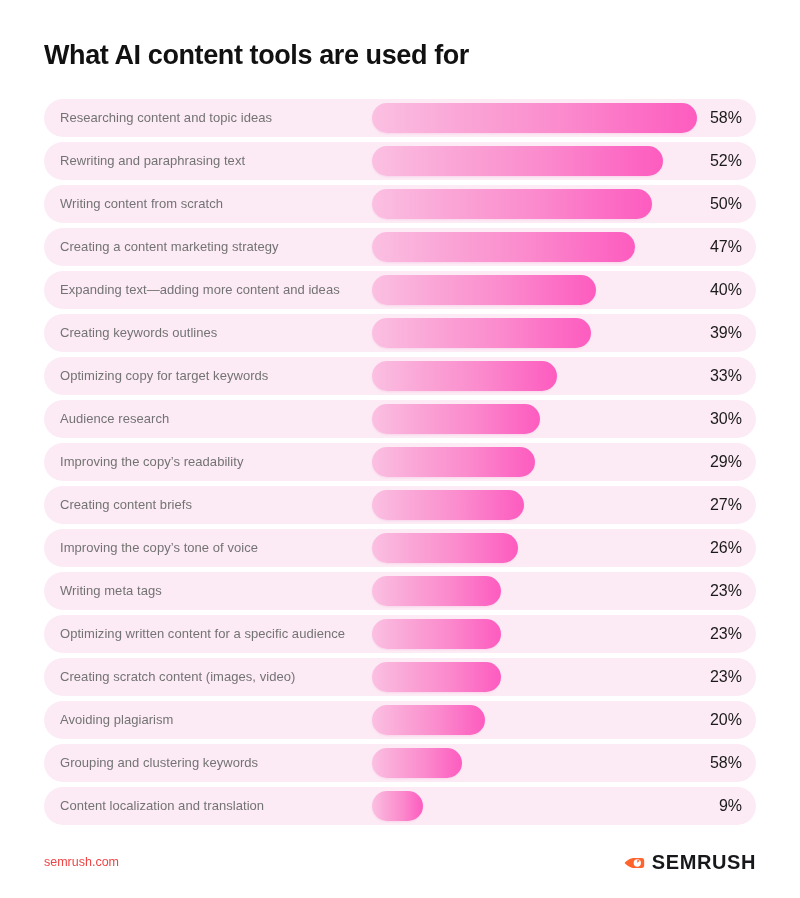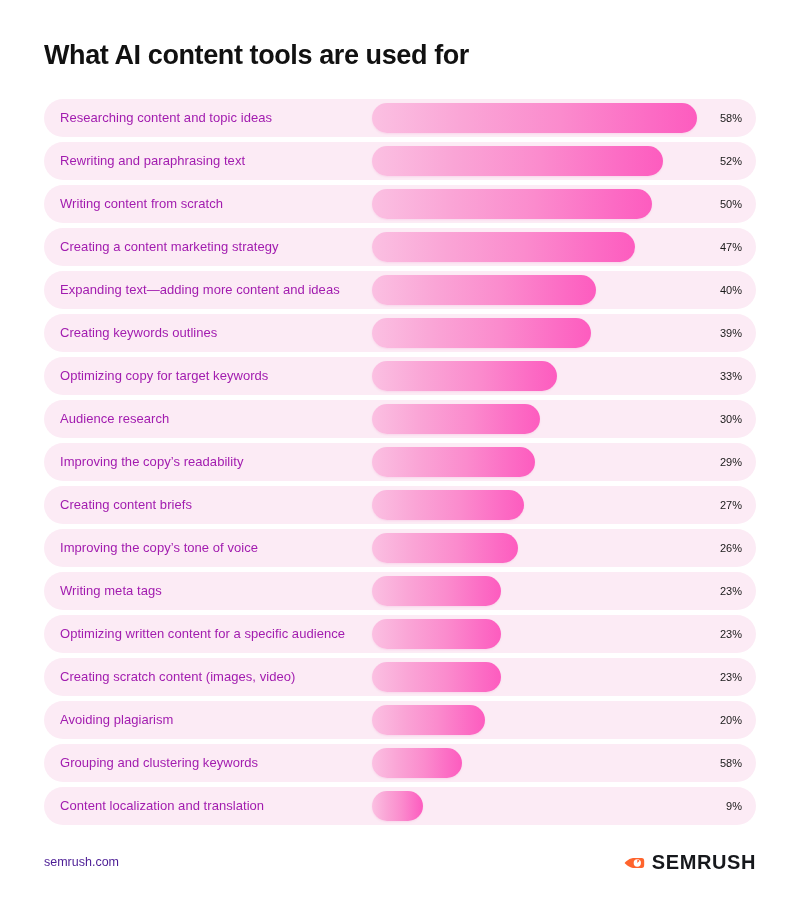--- a/index.html
+++ b/index.html
@@ -53,21 +53,21 @@
     overflow: hidden;
   }
 
   .row-label {
     position: absolute;
     left: 16px;
     top: 0;
     height: 38px;
     line-height: 38px;
     font-size: 13px;
-    color: #a21caf;
+    color: #737373;
     white-space: nowrap;
     z-index: 3;
     letter-spacing: 0.05px;
   }
 
   .bar-zone {
     position: absolute;
     left: 328px;   
     top: 4px;
     height: 30px;
@@ -84,40 +84,40 @@
     background: linear-gradient(90deg, #FBC0E2 0%, #FAA5D6 28%, #FB8BCD 58%, #FC6BC4 86%, #FD5CBF 100%);
     box-shadow: 0 1px 2px rgba(235, 120, 190, 0.18);
   }
 
   .row-value {
     position: absolute;
     right: 14px;
     top: 0;
     height: 38px;
     line-height: 38px;
-    font-size: 11px;
+    font-size: 16px;
     color: #1A1A1A;
     z-index: 3;
     text-align: right;
   }
 
   
   .footer {
     position: absolute;
     left: 44px;
     bottom: 23px;
     width: 712px;
     height: 24px;
   }
   .footer-url {
     position: absolute;
     left: 0;
     top: 4px;
     font-size: 12.5px;
-    color: #4c1d95;
+    color: #ef4444;
   }
   .brand {
     position: absolute;
     right: 0;
     top: 0;
     display: flex;
     align-items: center;
     gap: 7px;
   }
   .brand-mark {

